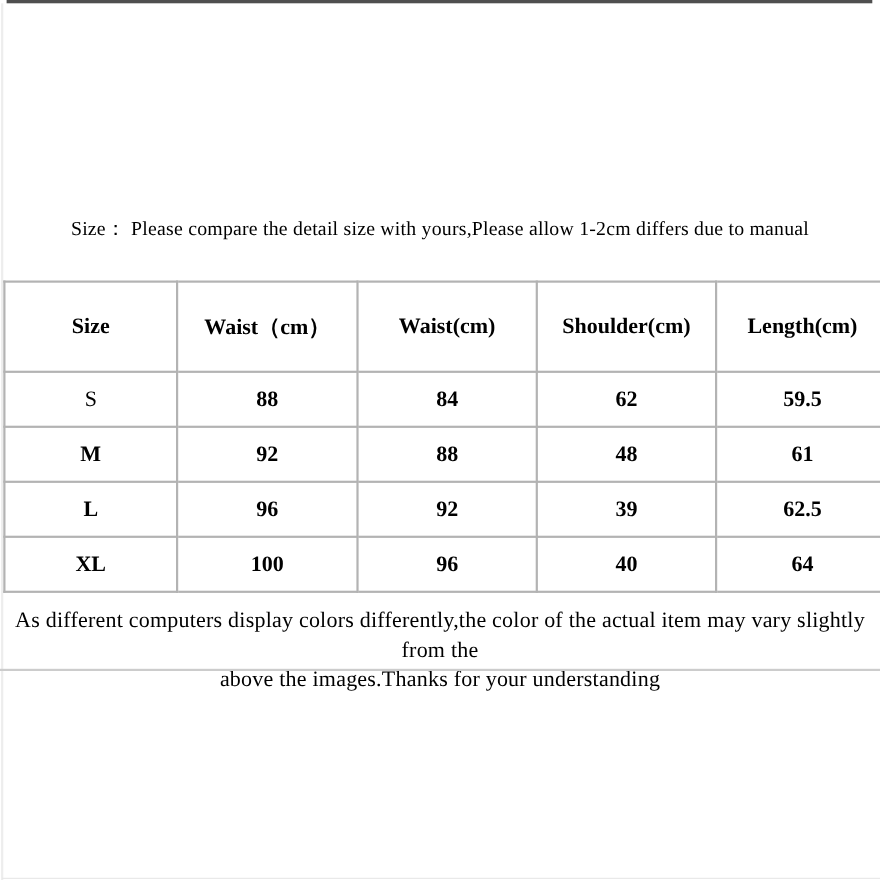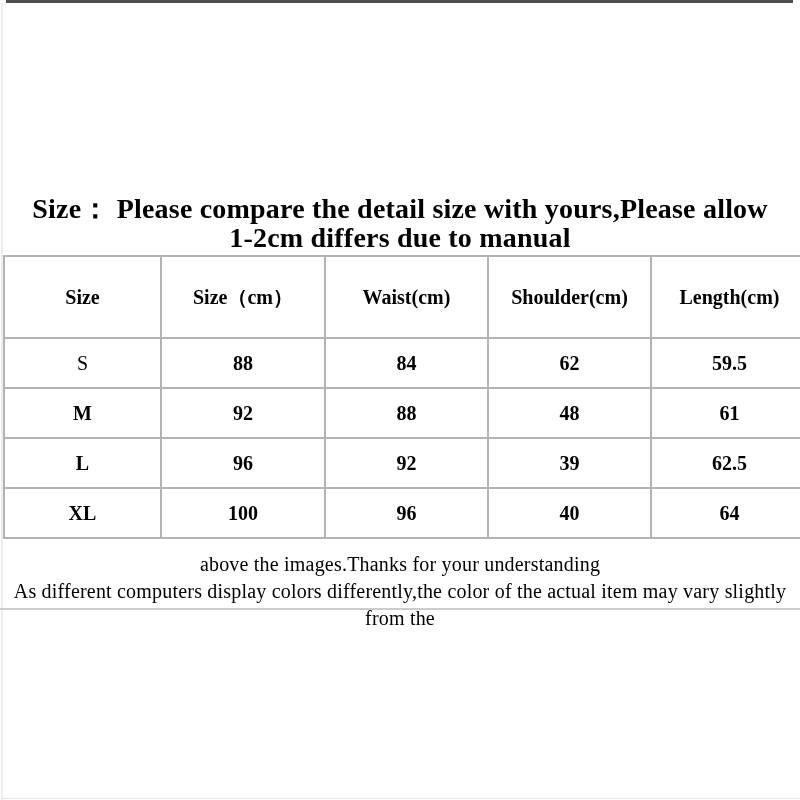--- a/index.html
+++ b/index.html
@@ -38,23 +38,23 @@
     bottom: 1px;
     height: 1px;
     background: #e7e7e7;
   }
   .header-note {
     position: absolute;
     top: 194px;
     left: 20px;
     right: 20px;
     text-align: center;
-    font-size: 28px;
+    font-size: 18px;
     line-height: 29px;
-    font-weight: bold;
+    font-weight: normal;
     letter-spacing: 0.2px;
   }
   .size-table {
     position: absolute;
     top: 255px;
     left: 3px;
     width: 794px;
     border-collapse: collapse;
     table-layout: fixed;
   }
@@ -106,21 +106,21 @@
 <div class="left-edge"></div>
 
 <div class="header-note">
   <div>Size： Please compare the detail size with yours,Please allow 1-2cm differs due to manual</div>
 </div>
 
 <table class="size-table">
   <tbody>
     <tr class="header-row">
       <td class="col-size">Size</td>
-      <td class="col-bust">Size（cm）</td>
+      <td class="col-bust">Waist（cm）</td>
       <td class="col-waist">Waist(cm)</td>
       <td class="col-shoulder">Shoulder(cm)</td>
       <td class="col-length">Length(cm)</td>
     </tr>
     <tr class="data-row">
       <td class="light">S</td>
       <td>88</td>
       <td>84</td>
       <td>62</td>
       <td>59.5</td>
@@ -143,18 +143,18 @@
       <td>XL</td>
       <td>100</td>
       <td>96</td>
       <td>40</td>
       <td>64</td>
     </tr>
   </tbody>
 </table>
 
 <div class="footer-note">
+  <div>As different computers display colors differently,the color of the actual item may vary slightly from the</div>
   <div>above the images.Thanks for your understanding</div>
-  <div>As different computers display colors differently,the color of the actual item may vary slightly from the</div>
 </div>
 
 <div class="footer-divider"></div>
 <div class="bottom-edge"></div>
 
 </body></html>

